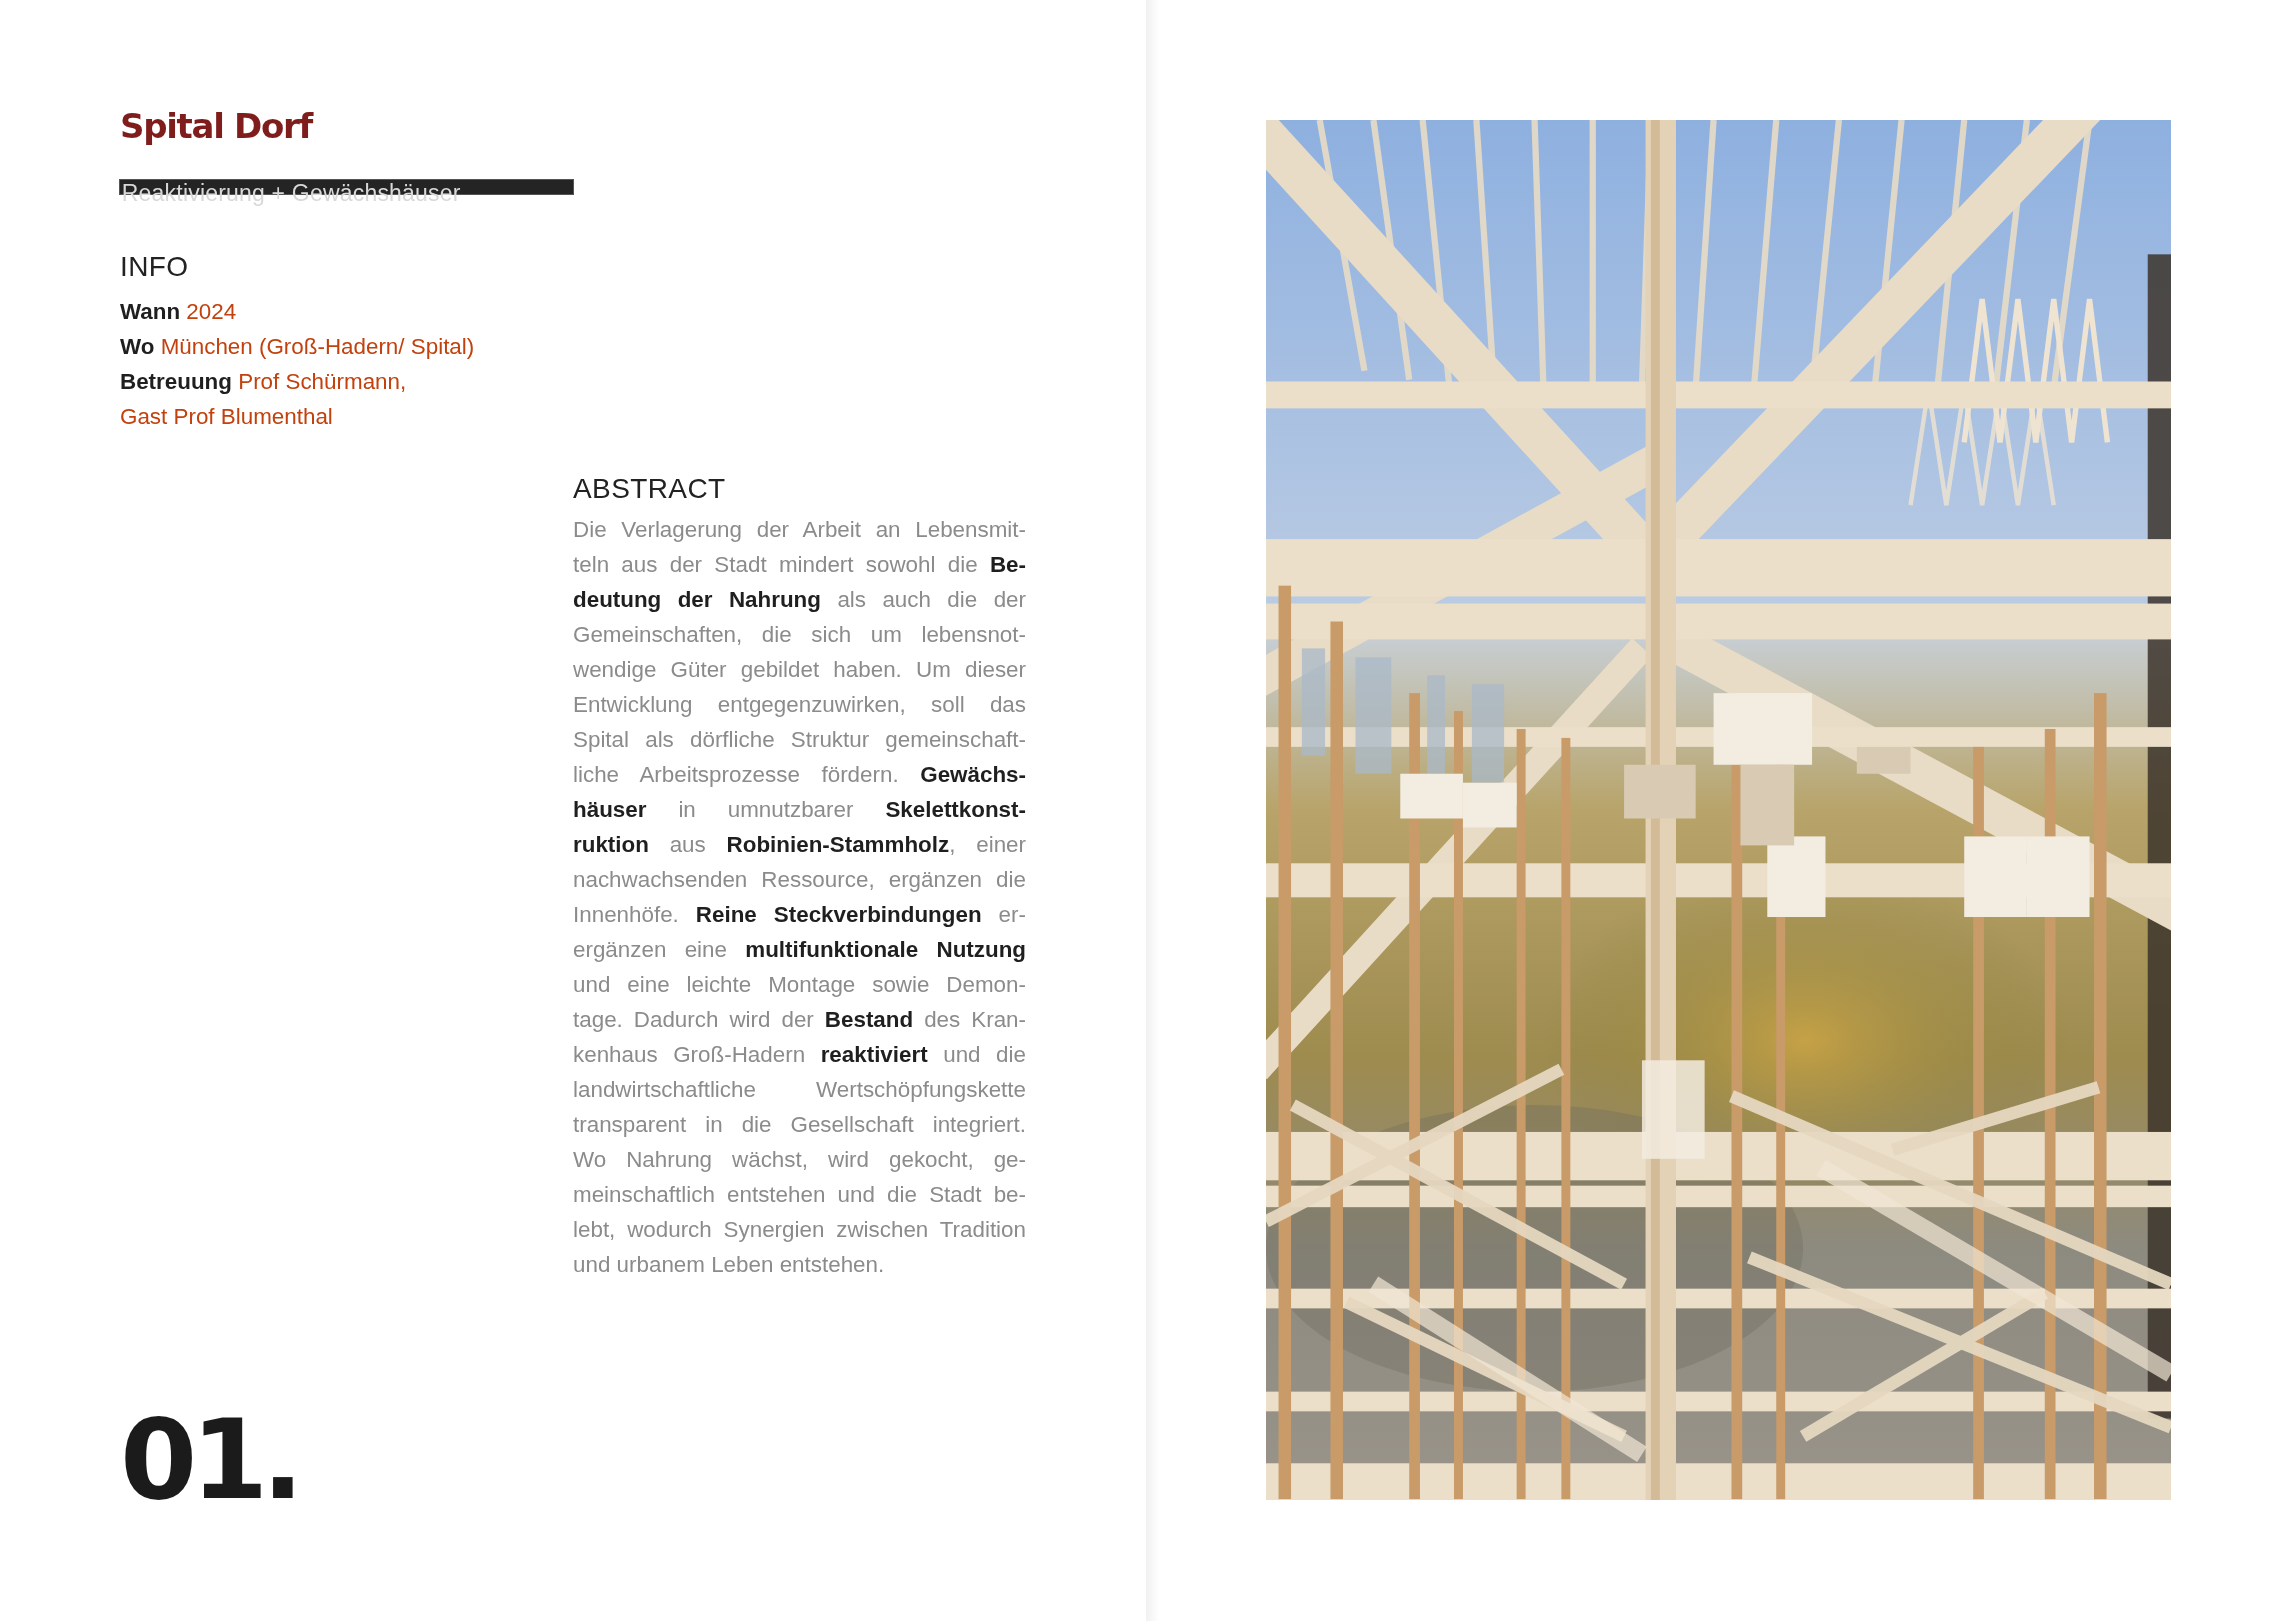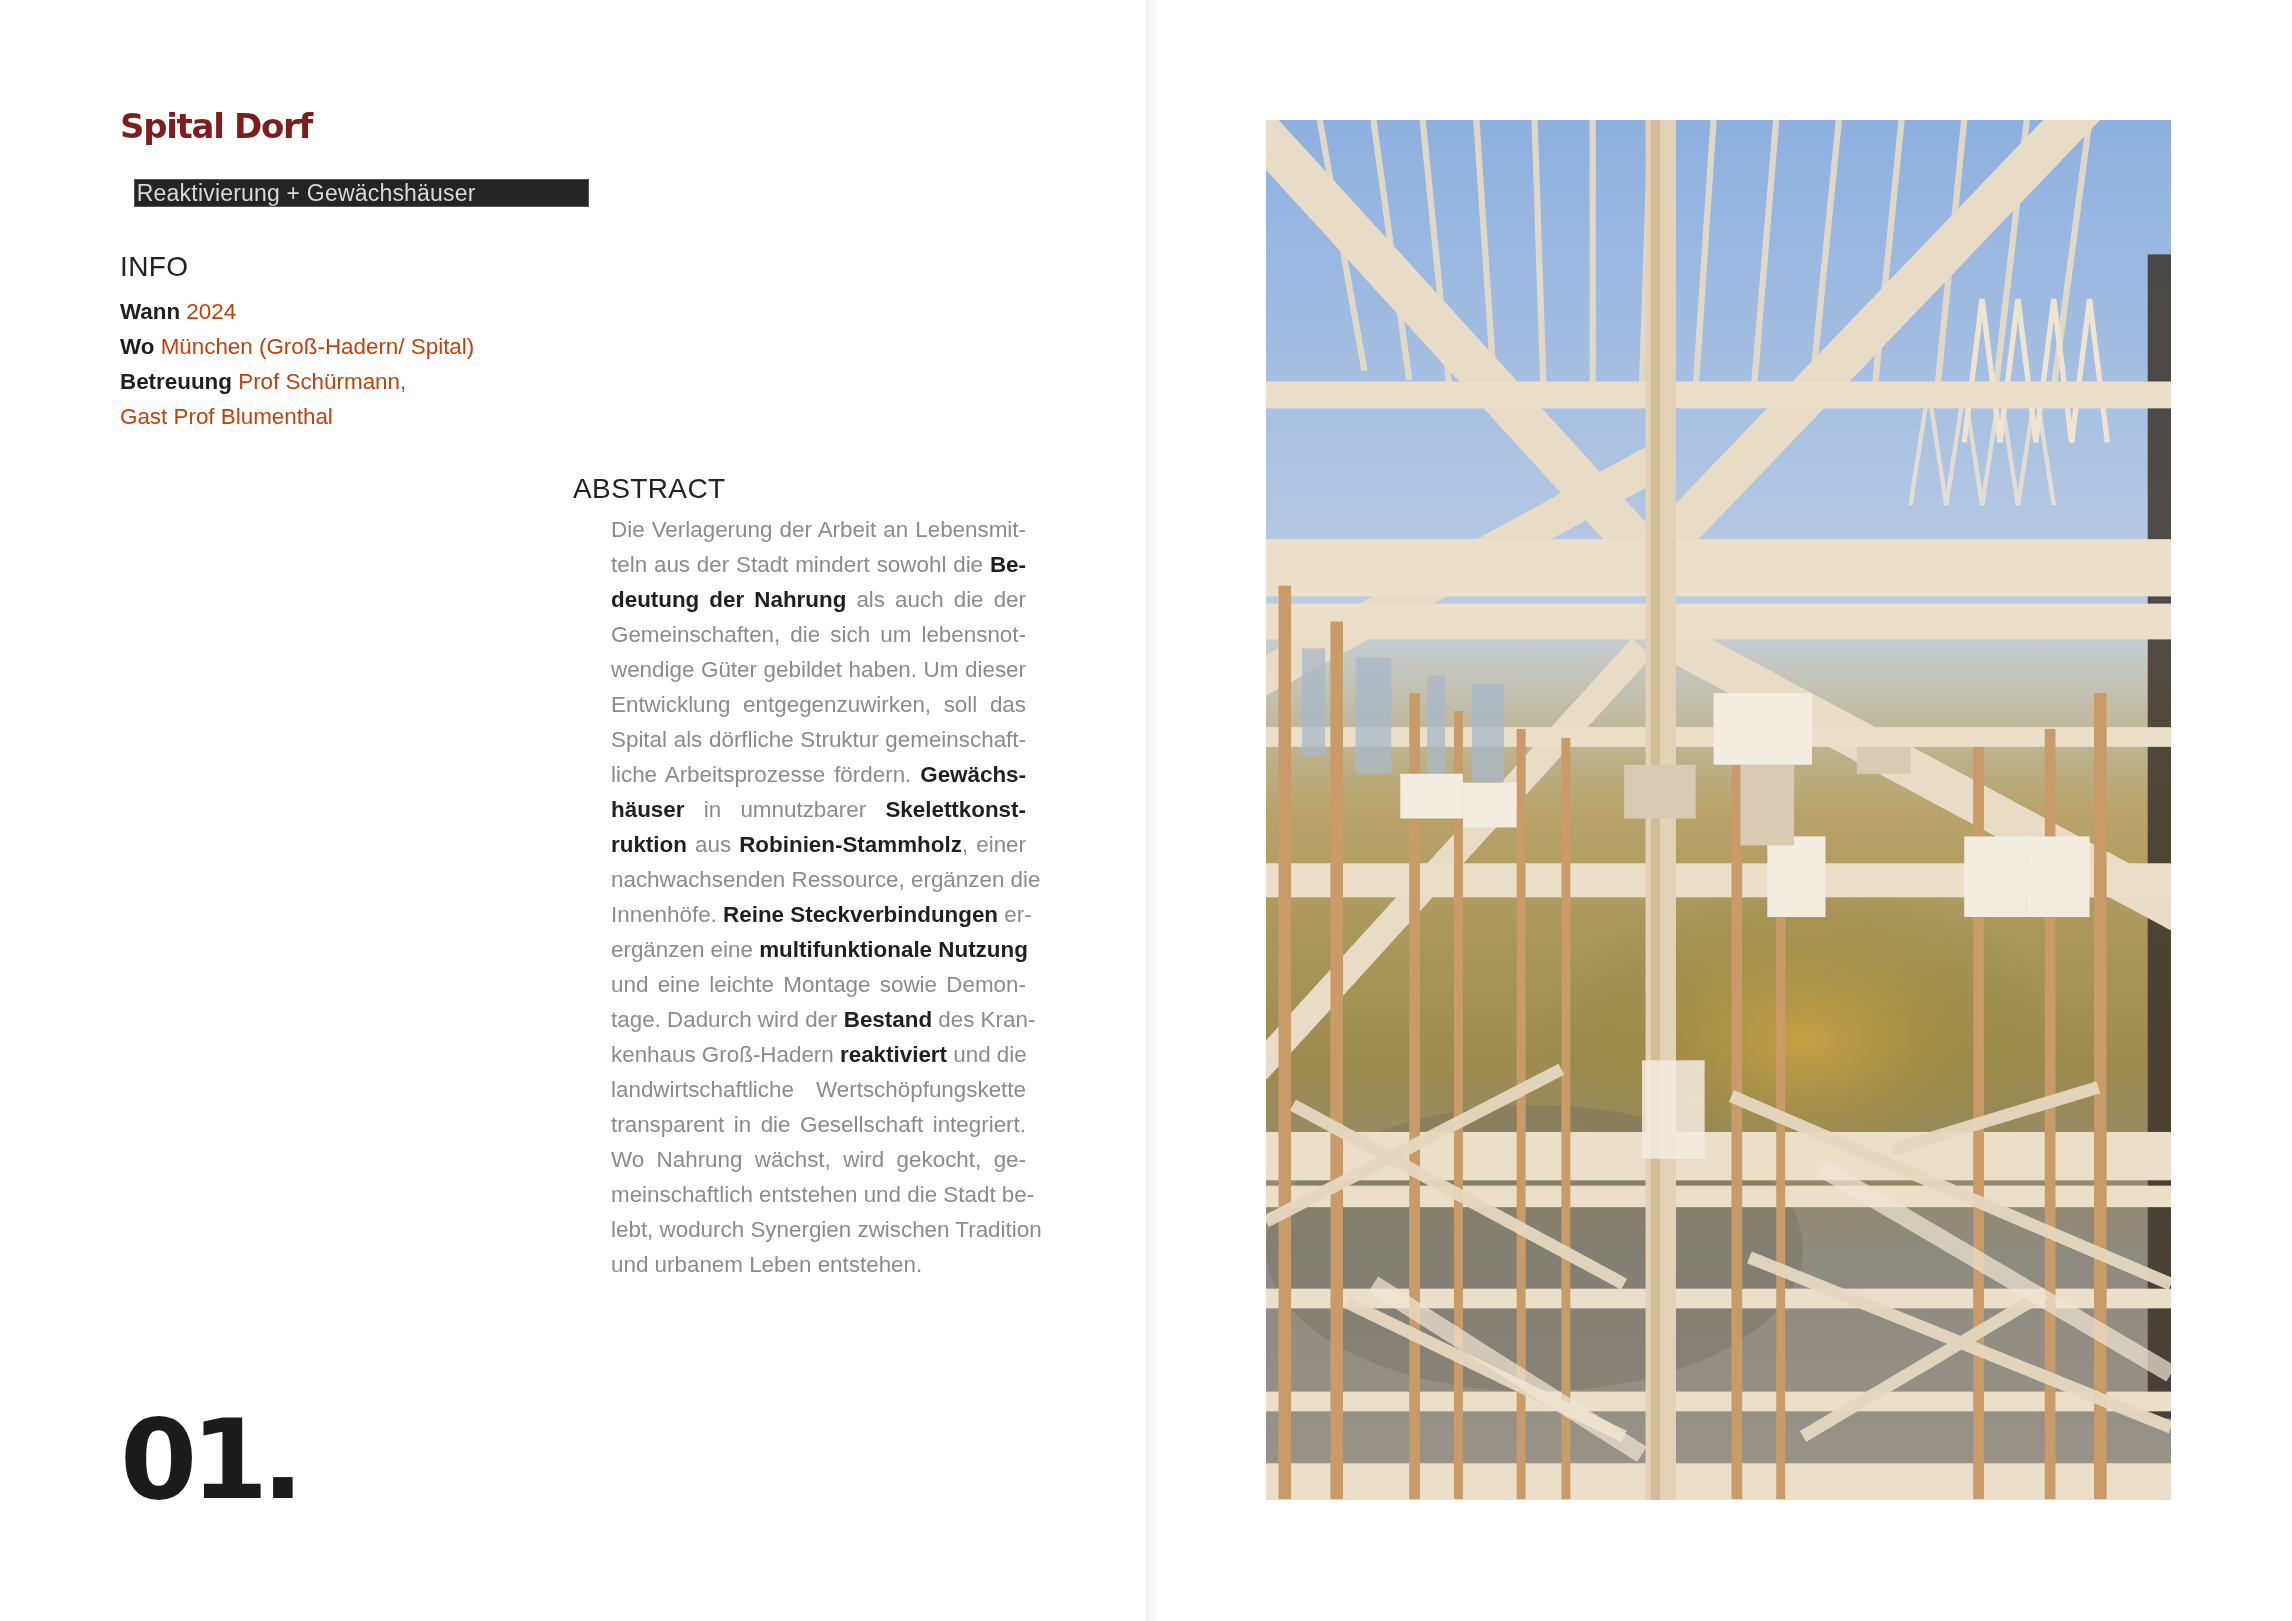--- a/index.html
+++ b/index.html
@@ -16,21 +16,21 @@
     position: absolute; left: 1146px; top: 0; width: 12.5px; height: 1621px;
     background: linear-gradient(to right, #f1f1f1 0%, #f6f6f6 40%, #ffffff 100%);
   }
 
   .title {
     position: absolute; left: 120px; top: 109px;
     font-family: "DejaVu Sans", sans-serif; font-weight: bold;
     font-size: 34px; letter-spacing: -1.3px; color: #7f1d1d; line-height: 1;
   }
   .subtitle-bar {
-    position: absolute; left: 134px; top: 179px; width: 455px; height: 28px;
+    position: absolute; left: 119px; top: 179px; width: 455px; height: 16px;
     background: #242424; border: 0.9px solid #555;
     box-sizing: border-box;
   }
   .subtitle {
     position: absolute; left: 1.8px; top: 0px; font-size: 23px; line-height: 27px;
     color: #d8d8d8; font-weight: 300; letter-spacing: 0.2px; white-space: nowrap;
   }
 
   .section-heading {
     position: absolute; font-size: 28px; color: #222; letter-spacing: 0.4px; line-height: 1;
@@ -40,21 +40,21 @@
   .info-line { font-size: 22.4px; line-height: 35px; white-space: nowrap; }
   .info-key { color: #1f1f1f; font-weight: 600; }
   .info-val { color: #c2410c; font-weight: 300; }
 
   .abstract-heading { left: 573px; top: 475px; }
   .abstract-body {
     position: absolute; left: 573px; top: 512px; width: 453px;
     font-size: 22.4px; line-height: 35px; color: #8b8b8b;
     text-align: justify; font-weight: 300;
   }
-  .abstract-line { display: block; text-align: justify; text-align-last: justify; height: 35px; white-space: nowrap; overflow: visible; margin-left: 38px; }
+  .abstract-line { display: block; text-align: justify; text-align-last: justify; height: 35px; white-space: nowrap; overflow: visible; }
   .abstract-line.last { text-align-last: left; }
   .abstract-body b { color: #1f1f1f; font-weight: 600; }
 
   .page-number {
     position: absolute; left: 120px; top: 1404px;
     font-family: "DejaVu Sans", sans-serif; font-weight: bold;
     font-size: 111px; letter-spacing: -6.3px; color: #1b1b1b; line-height: 1;
   }
 
   .photo {

